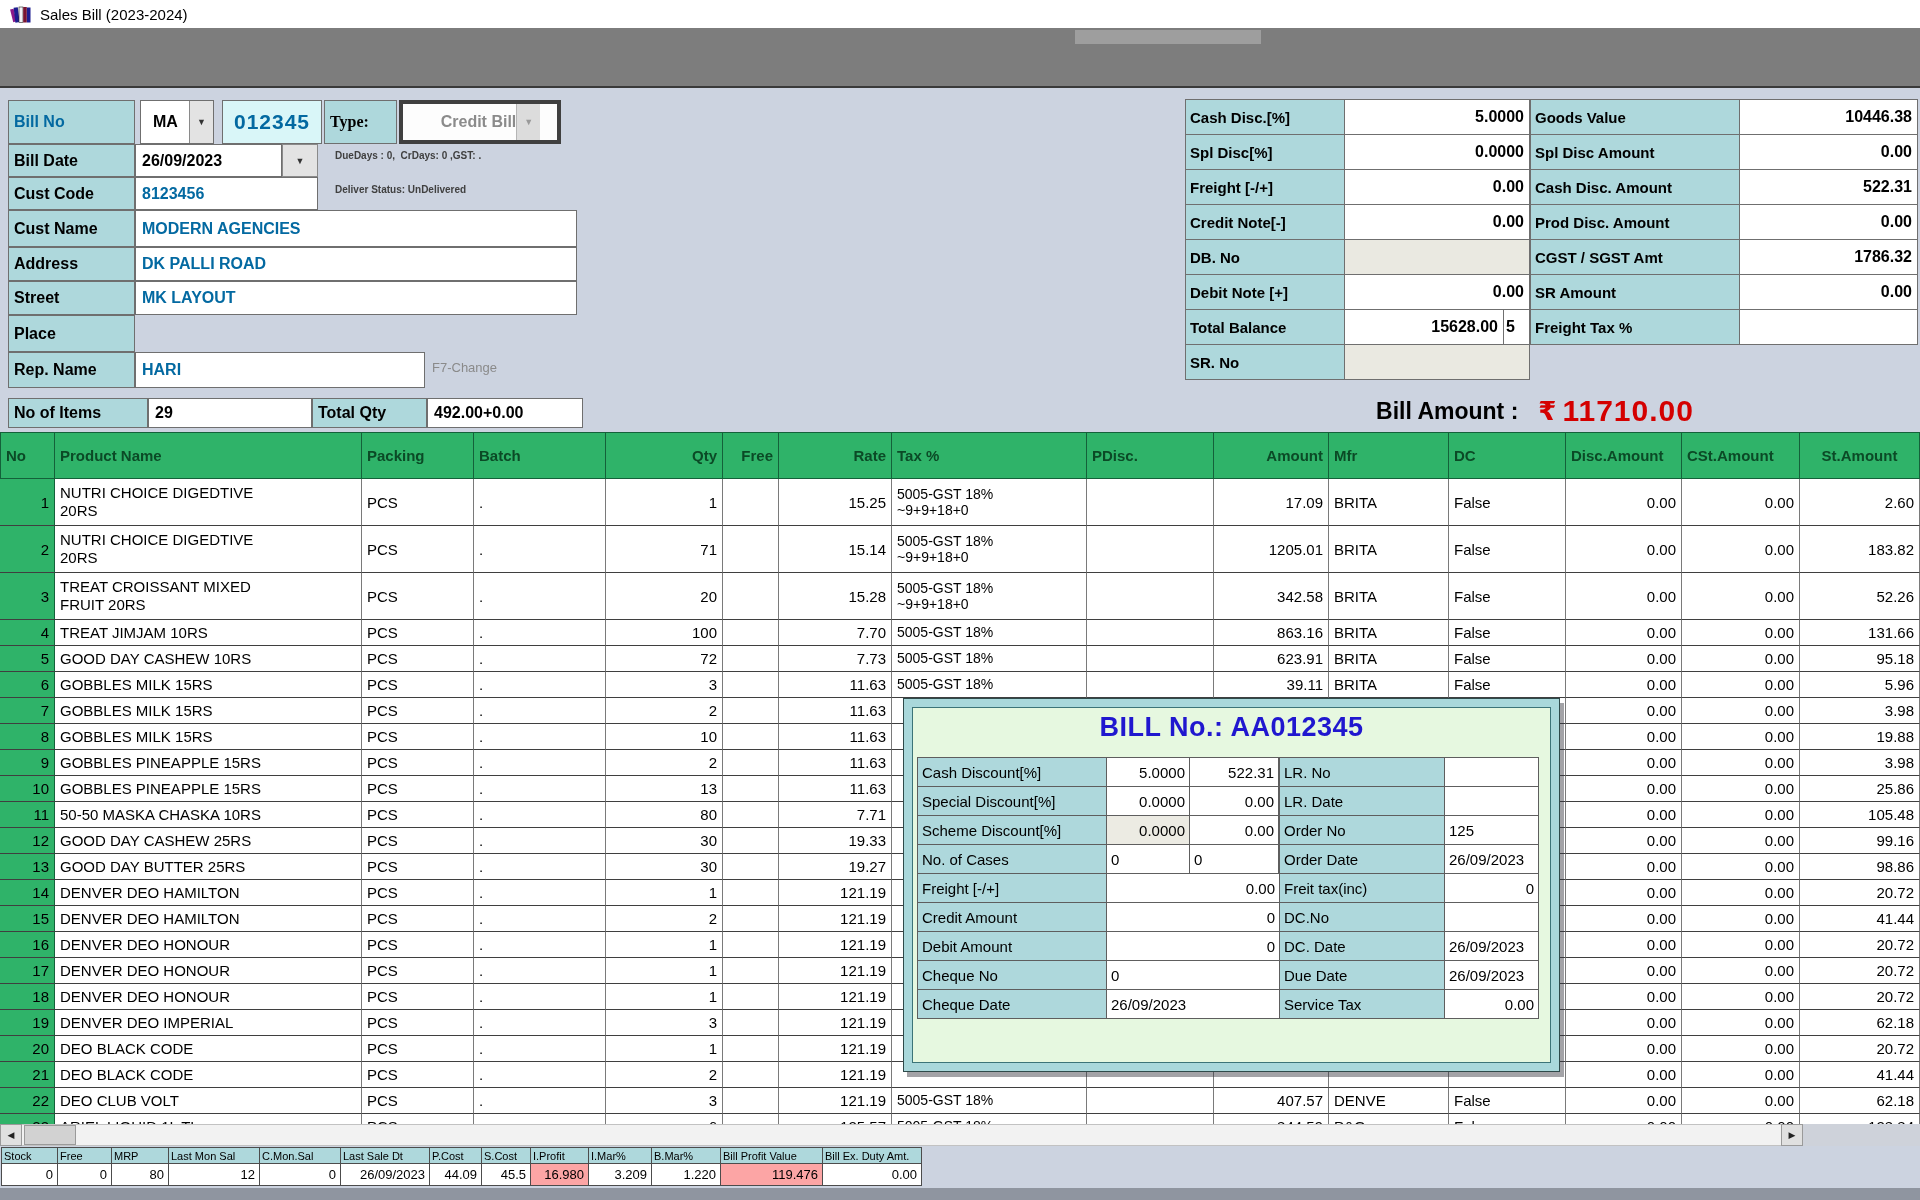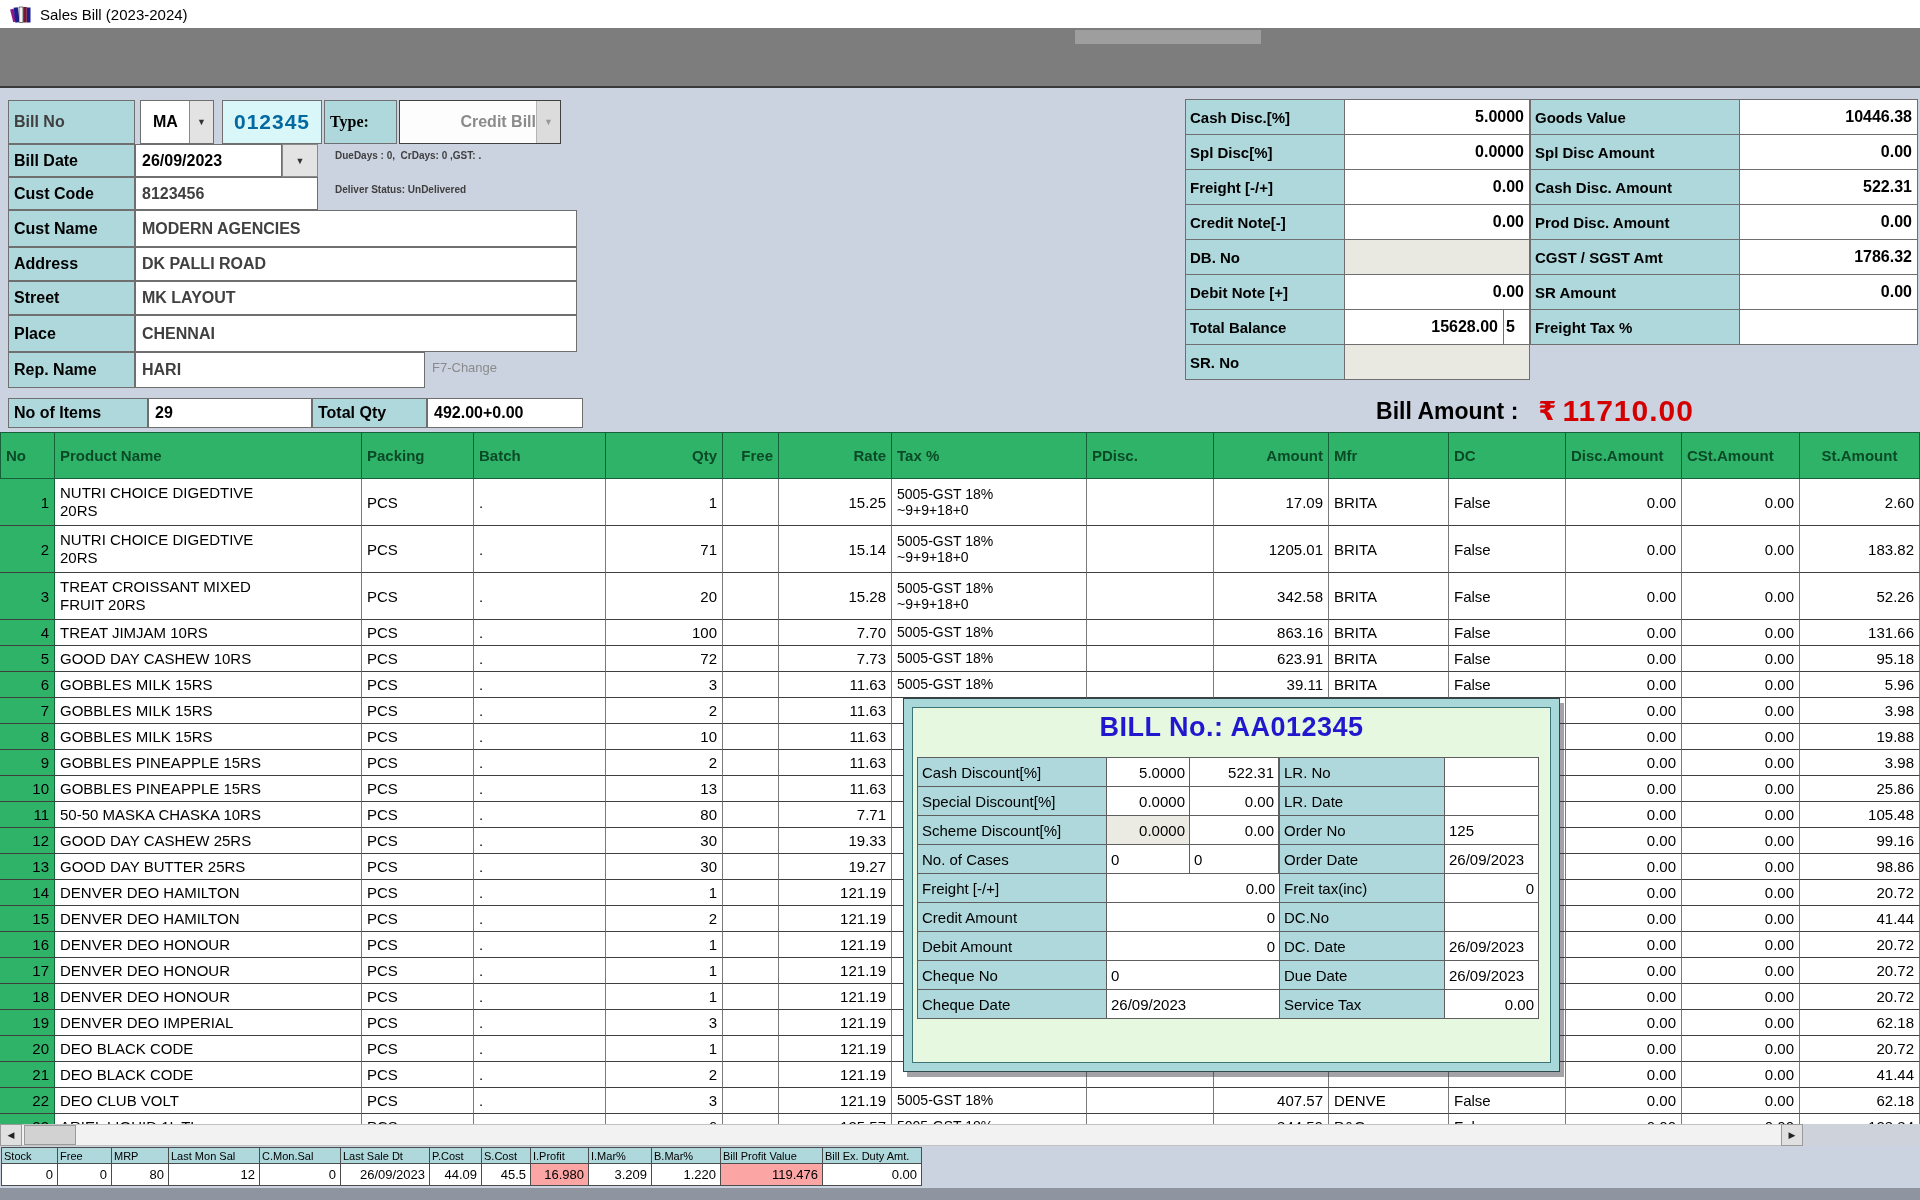--- a/index.html
+++ b/index.html
@@ -10,29 +10,29 @@
             display:flex;align-items:center;gap:8px;padding-left:10px;box-sizing:border-box;}
   .title-text{font-size:15px;}
   
   .toolbar{position:absolute;left:0;top:28px;width:1920px;height:60px;background:#7d7d7d;border-bottom:2px solid #3a3a3a;box-sizing:border-box;}
   .toolbar-patch{position:absolute;left:1075px;top:2px;width:186px;height:14px;background:#9e9e9e;}
   
   .lbl{background:#aed8dc;border:1px solid #6f6f6f;font-weight:bold;font-size:16px;
        display:flex;align-items:center;padding:0 5px;box-sizing:border-box;}
   .fld{background:#fff;border:1px solid #6f6f6f;font-weight:bold;font-size:16px;
        display:flex;align-items:center;padding:0 6px;box-sizing:border-box;}
-  .blue{color:#404040;}
+  .blue{color:#0369a1;}
   .frow{position:absolute;display:flex;}
   .flabel{width:127px;}
   .ddbtn{width:24px;background:#e3e3e3;border:1px solid #8a8a8a;display:flex;align-items:center;justify-content:center;
          font-size:9px;color:#333;box-sizing:border-box;}
   .serais{width:74px;justify-content:space-between;padding-right:0;}
   .serais .ddbtn{align-self:stretch;border:none;border-left:1px solid #8a8a8a;}
   .billno-red{width:100px;background:#d9f6f8;color:#0369a1;font-size:21px;justify-content:center;letter-spacing:1px;}
-  .typedd{color:#8b8b8b;background:#fdfdfd;border:1px solid #404040;justify-content:flex-end;padding-right:0;padding-left:17px;}
+  .typedd{color:#8b8b8b;background:#fdfdfd;border:4px solid #404040;justify-content:center;padding-right:0;padding-left:17px;}
   .typedd .ddbtn{align-self:stretch;border:none;border-left:1px solid #b5b5b5;color:#9a9a9a;background:#dcdcdc;}
   .infotext{position:absolute;font-size:10px;font-weight:bold;color:#404040;white-space:pre;}
   .f7{position:absolute;left:432px;top:360px;font-size:13px;color:#8a8a8a;}
   
   .sumL{position:absolute;left:1185px;top:100px;width:345px;}
   .sumR{position:absolute;left:1530px;top:100px;width:388px;}
   .srow{display:flex;height:36px;margin-top:-1px;}
   .s-lbl{background:#aed8dc;border:1px solid #6f6f6f;font-weight:bold;font-size:15px;display:flex;align-items:center;
          padding:0 4px;box-sizing:border-box;width:160px;}
   .sumR .s-lbl{width:210px;}
@@ -177,21 +177,20 @@
     <div class="fld blue" style="width:442px;">DK PALLI ROAD</div>
   </div>
 
   <div class="frow" style="left:8px;top:281px;height:34px;">
     <div class="lbl flabel">Street</div>
     <div class="fld blue" style="width:442px;">MK LAYOUT</div>
   </div>
 
   <div class="frow" style="left:8px;top:315px;height:37px;">
     <div class="lbl flabel">Place</div>
-    <div class="fld blue" style="width:442px;">CHENNAI</div>
   </div>
 
   <div class="frow" style="left:8px;top:352px;height:36px;">
     <div class="lbl flabel">Rep. Name</div>
     <div class="fld blue" style="width:290px;">HARI</div>
   </div>
   <div class="f7">F7-Change</div>
 
   <div class="sumL">
 

